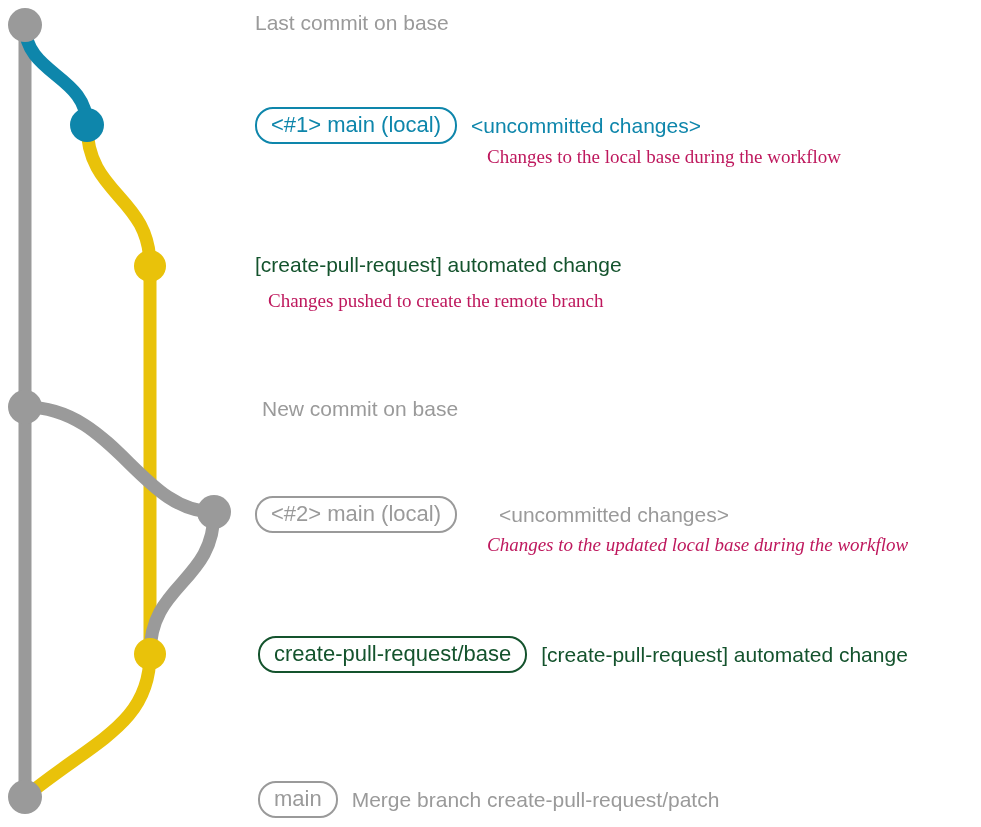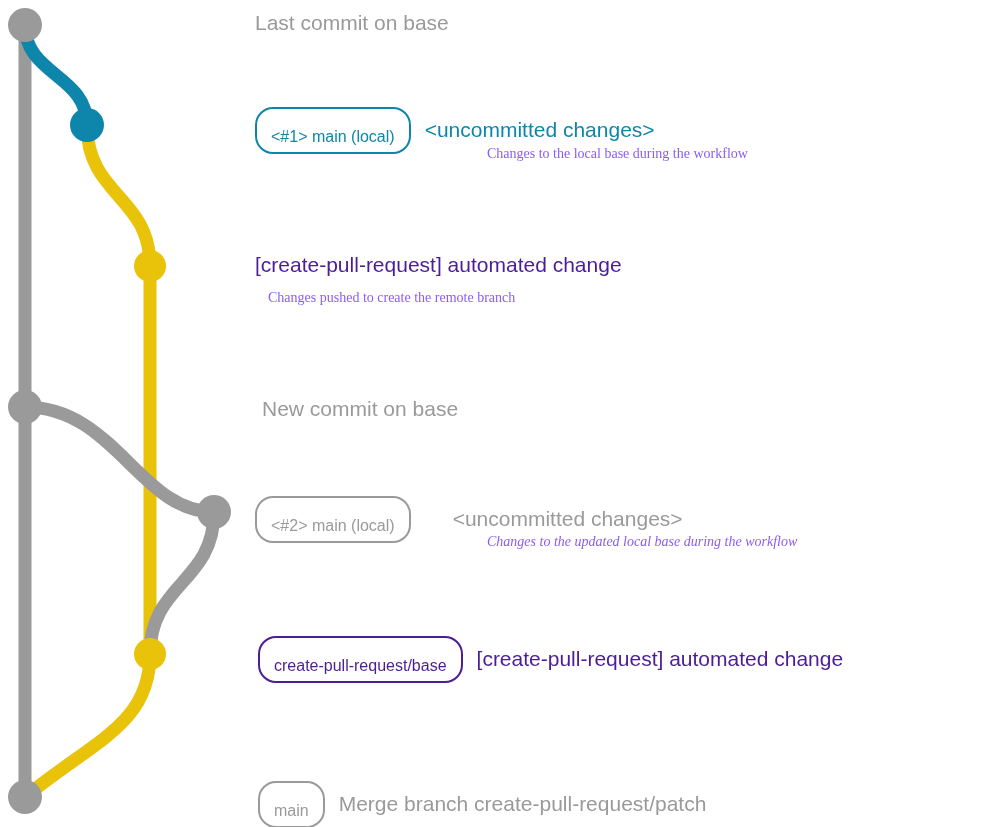--- a/index.html
+++ b/index.html
@@ -30,43 +30,43 @@
     display: flex;
     align-items: center;
     white-space: nowrap;
   }
   .pill {
     display: inline-flex;
     align-items: center;
     justify-content: center;
     border: 2px solid currentColor;
     border-radius: 18px;
-    padding: 20px 14px 6px 14px;
-    font-size: 16px;
+    padding: 4px 14px 6px 14px;
+    font-size: 22px;
     line-height: 1.05;
     box-sizing: border-box;
   }
   .subject {
     font-size: 21px;
     line-height: 1.05;
     margin-left: 14px;
   }
   .subject.nopill {
     margin-left: 0;
   }
   .note {
     position: absolute;
     font-family: "Liberation Serif", serif;
-    font-size: 14px;
-    color: #8b5cf6;
+    font-size: 19px;
+    color: #be185d;
     white-space: nowrap;
   }
   .c-gray  { color: #9a9a9a; }
   .c-blue  { color: #0e86ab; }
-  .c-yellow{ color: #4c1d95; text-align: right; }
+  .c-yellow{ color: #14532d; text-align: right; }
 </style>
 </head>
 <body>
 
 <div id="canvas">
 
   <svg id="graph-svg" viewBox="0 0 981 827" xmlns="http://www.w3.org/2000/svg">
 
     <path d="M25,25 L25,407 L25,797" stroke="#9a9a9a" stroke-width="13" fill="none" stroke-linecap="round"></path>
 

